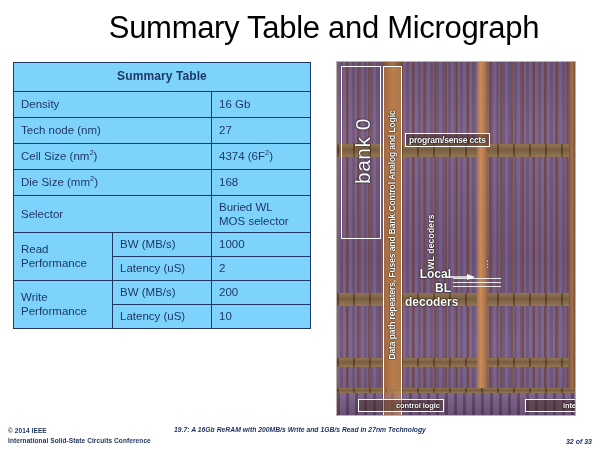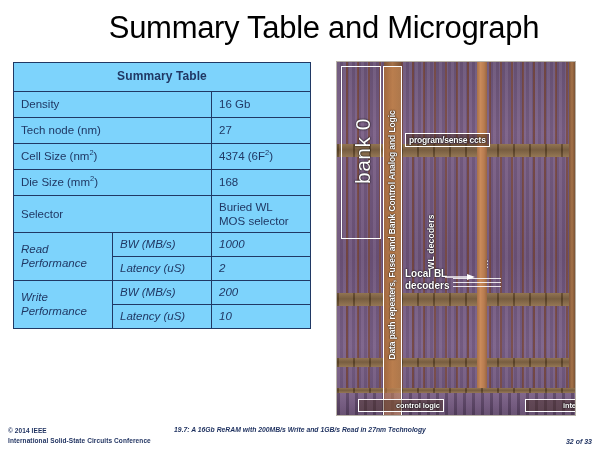--- a/index.html
+++ b/index.html
@@ -54,21 +54,21 @@
     font-weight: bold;
     font-size: 12px;
     padding: 6px 0 7px;
     letter-spacing: 0.1px;
   }
   td.param-cell { width: 138px; margin-top: 33px; }
   td.sub-cell   { width: 72px; }
   td.value-cell { width: 88px; }
   .r-tall { height: 34px; }
   .r-std  { height: 26px; }
-  .r-perf { height: 24px; font-style: italic; }
+  .r-perf { height: 24px; }
   sup { font-size: 7.5px; vertical-align: super; line-height: 0; }
   .val-2line { line-height: 1.28; margin-left: 8px; }
 
   
   #micrograph {
     position: absolute;
     left: 336px; top: 61px;
     width: 240px; height: 355px;
     background: #cfc9bf;
     overflow: hidden;
@@ -176,25 +176,25 @@
     width: 80px;
     text-align: center;
     transform: rotate(-90deg);
     transform-origin: center;
     font-size: 8.5px;
     letter-spacing: 0.2px;
   }
 
   #local-bl-label {
     left: 68px; top: 206px;
-    font-size: 10px;
+    font-size: 12px;
     line-height: 1.15;
     white-space: normal;
     width: 46px;
-    text-align: left;
+    text-align: right;
   }
   #bl-arrow {
     position: absolute;
     left: 108px; top: 211px;
     width: 30px; height: 8px;
   }
   #bl-dots {
     position: absolute;
     left: 146px; top: 200px;
     color: #ffffff;

